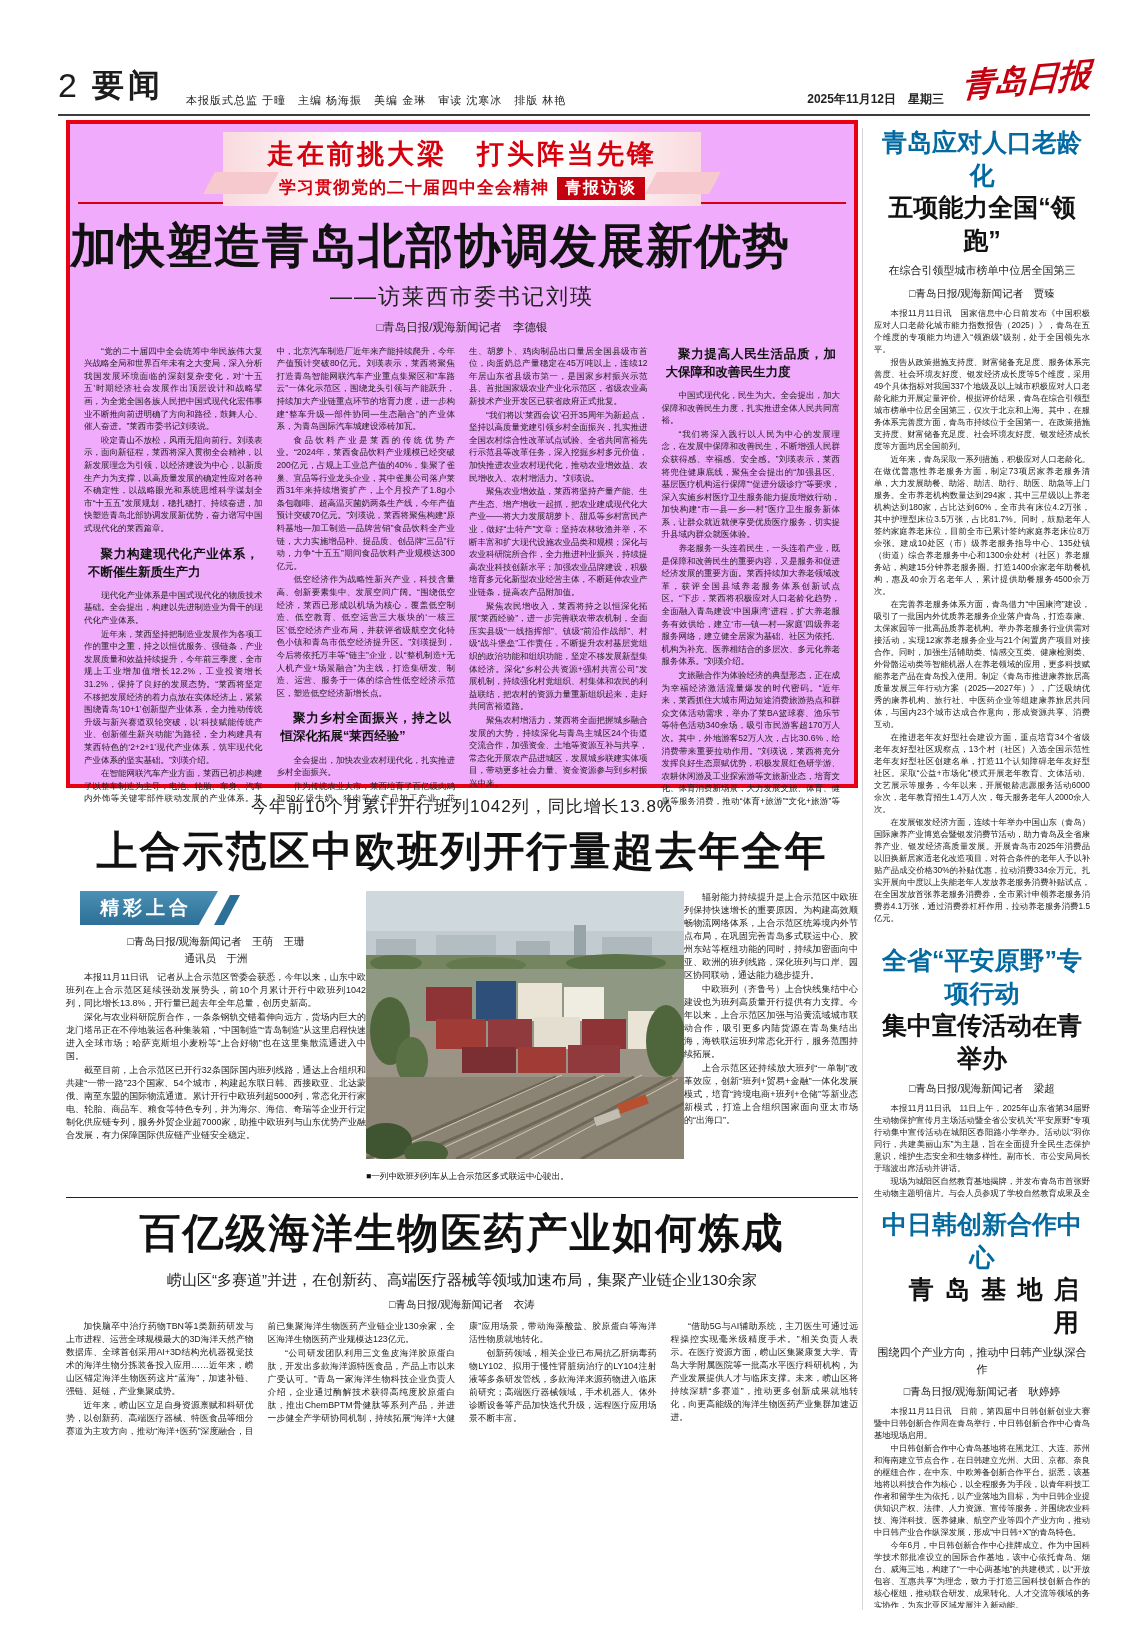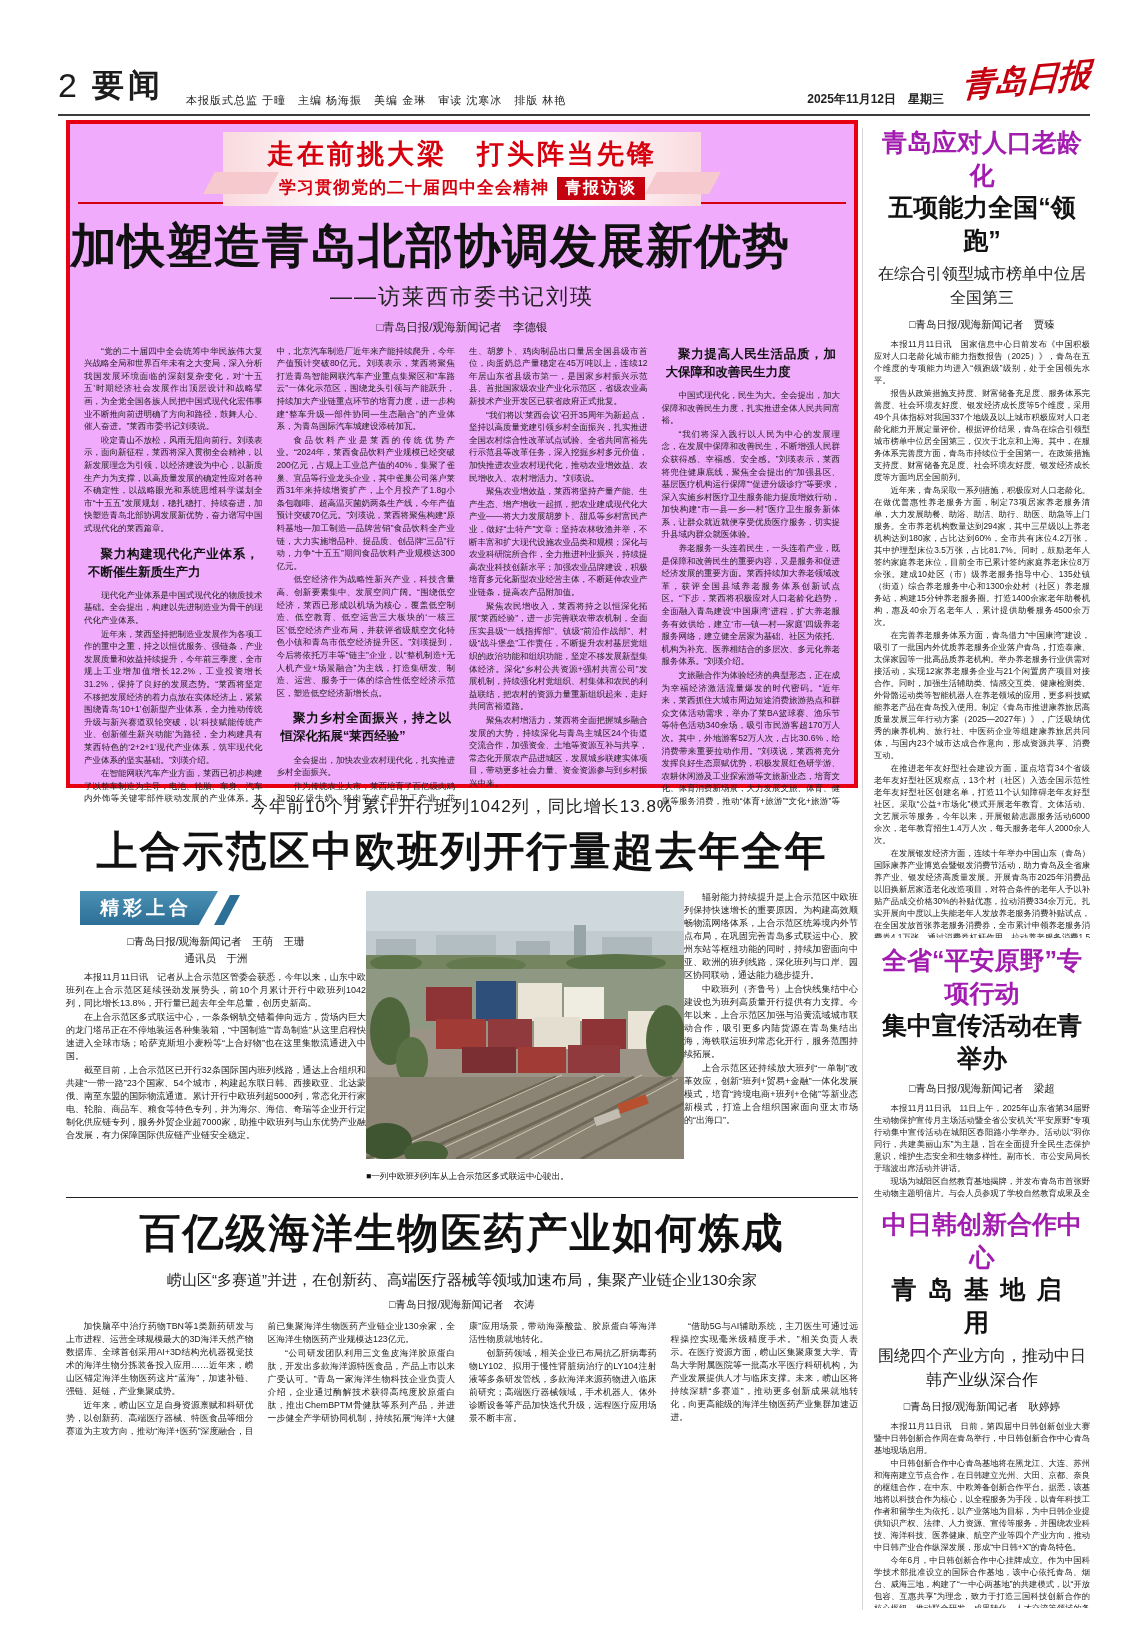--- a/index.html
+++ b/index.html
@@ -33,24 +33,24 @@
   .lead-byline{margin-top:8px;text-align:center;font-size:11.5px;color:#222;}
   .lead-body{margin:10px 14px 4px;height:466px;overflow:hidden;column-count:4;column-gap:14px;
              font-size:8.5px;line-height:12.6px;text-align:justify;color:#222;}
   .para{margin:0 0 1px;text-indent:2em;}
   .crosshead{font-size:12.5px;font-weight:900;color:#111;margin:10px 4px 8px;line-height:1.45;
              text-indent:1em;column-span:none;}
   
   #sidebar-rule{position:absolute;left:862px;top:128px;width:1px;height:1482px;background:#d6d6d6;}
   #sidebar{position:absolute;left:874px;top:126px;width:216px;height:1486px;overflow:hidden;}
   .sb-sec{overflow:hidden;}
-  .sb-title{text-align:center;font-size:25px;font-weight:900;line-height:1.3;color:#a21caf;}
+  .sb-title{text-align:center;font-size:25px;font-weight:900;line-height:1.3;color:#0369a1;}
   .sb-title2{text-align:center;font-size:25px;font-weight:900;line-height:1.3;color:#111;}
-  .spread{letter-spacing:0.45em;}
-  .sb-sub{margin-top:6px;font-size:16px;color:#222;text-align:center;line-height:1.5;}
+  .spread{letter-spacing:0.45em;text-align:right;}
+  .sb-sub{margin-top:6px;font-size:11px;color:#222;text-align:center;line-height:1.5;}
   .sb-byline{margin-top:8px;font-size:10.5px;text-align:center;color:#222;}
   .sb-body{margin-top:6px;font-size:8.3px;line-height:12px;text-align:justify;color:#222;overflow:hidden;}
   #sec-aging{height:812px;}
   #sec-aging .sb-body{height:640px;}
   #sec-pingan{height:256px;margin-top:6px;}
   #sec-pingan .sb-body{height:168px;}
   #sec-cjk{margin-top:8px;height:400px;}
   #sec-cjk .sb-body{height:250px;}
   
   #sco{position:absolute;left:66px;top:795px;width:792px;height:398px;overflow:hidden;}
@@ -174,21 +174,21 @@
     <div class="sco-headline">上合示范区中欧班列开行量超去年全年</div>
     <div class="sco-row">
       <div class="sco-left">
         <span class="sco-label">精彩上合</span><span class="sco-slash"></span>
         <div class="sco-byline">
           <div>□青岛日报/观海新闻记者　王萌　王珊</div>
           <div>通讯员　于洲</div>
         </div>
         <div class="sco-text">
             <p class="para">本报11月11日讯　记者从上合示范区管委会获悉，今年以来，山东中欧班列在上合示范区延续强劲发展势头，前10个月累计开行中欧班列1042列，同比增长13.8%，开行量已超去年全年总量，创历史新高。</p>
-            <p class="para">在上合示范区多式联运中心，一条条钢轨交错着伸向远方，货场内巨大的龙门塔吊正在不停地装运各种集装箱，“中国制造”“青岛制造”从这里启程快速进入全球市场；哈萨克斯坦小麦粉等“上合好物”也在这里集散流通进入中国。</p>
+            <p class="para">深化与农业科研院所合作，一条条钢轨交错着伸向远方，货场内巨大的龙门塔吊正在不停地装运各种集装箱，“中国制造”“青岛制造”从这里启程快速进入全球市场；哈萨克斯坦小麦粉等“上合好物”也在这里集散流通进入中国。</p>
             <p class="para">截至目前，上合示范区已开行32条国际国内班列线路，通达上合组织和共建“一带一路”23个国家、54个城市，构建起东联日韩、西接欧亚、北达蒙俄、南至东盟的国际物流通道。累计开行中欧班列超5000列，常态化开行家电、轮胎、商品车、粮食等特色专列，并为海尔、海信、奇瑞等企业开行定制化供应链专列，服务外贸企业超7000家，助推中欧班列与山东优势产业融合发展，有力保障国际供应链产业链安全稳定。</p>
           </div>
       </div>
       <div class="sco-photo-col">
         <div class="sco-photo">
           <svg width="318" height="268" viewBox="0 0 318 268" xmlns="http://www.w3.org/2000/svg">
             <rect x="0" y="0" width="318" height="70" fill="#cfd9dd"></rect>
             <rect x="0" y="40" width="318" height="30" fill="#c2ccd0"></rect>
             <rect x="10" y="48" width="40" height="16" fill="#aab6ba"></rect>
             <rect x="70" y="44" width="60" height="20" fill="#b2bec2"></rect>

